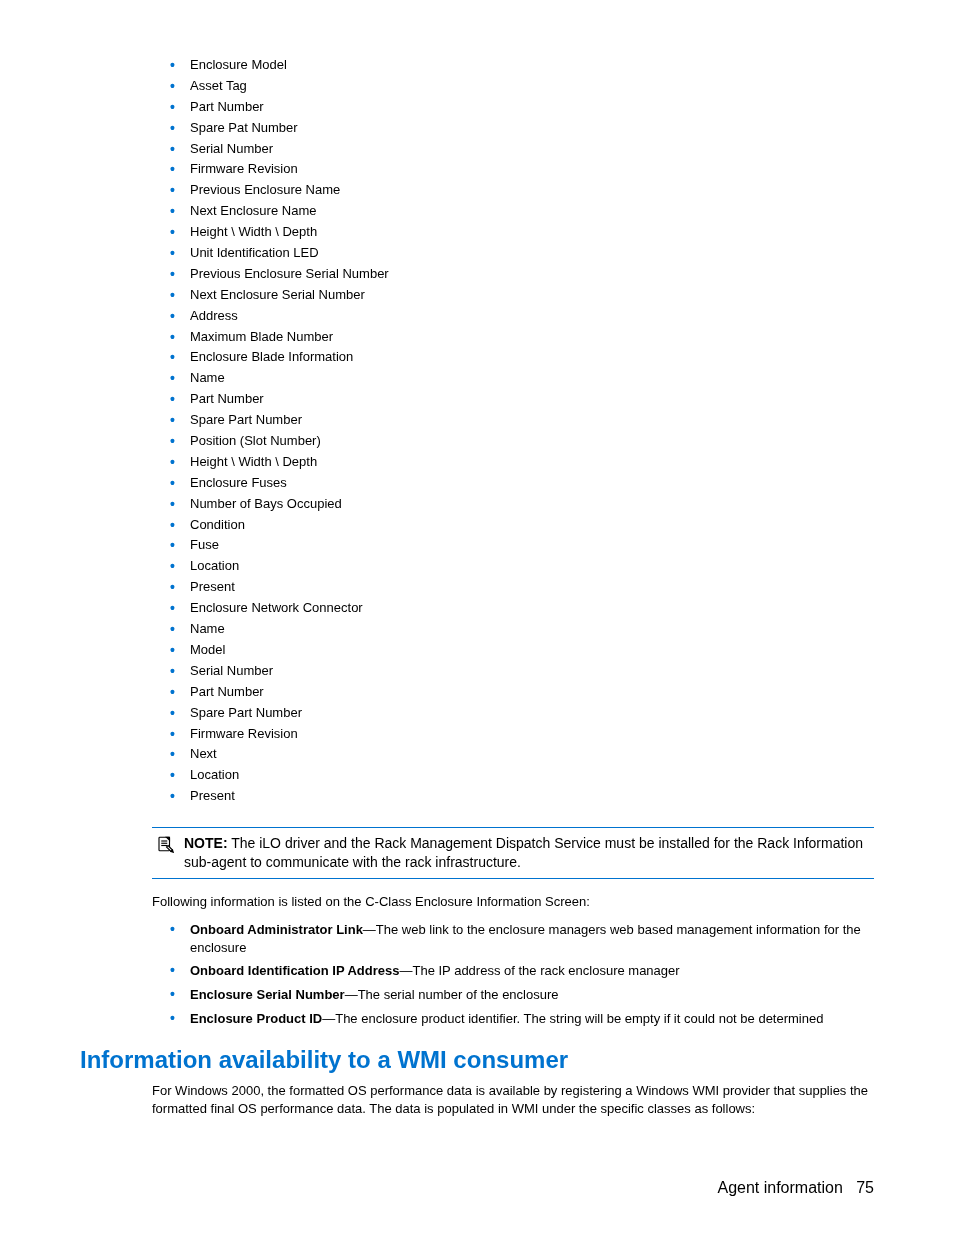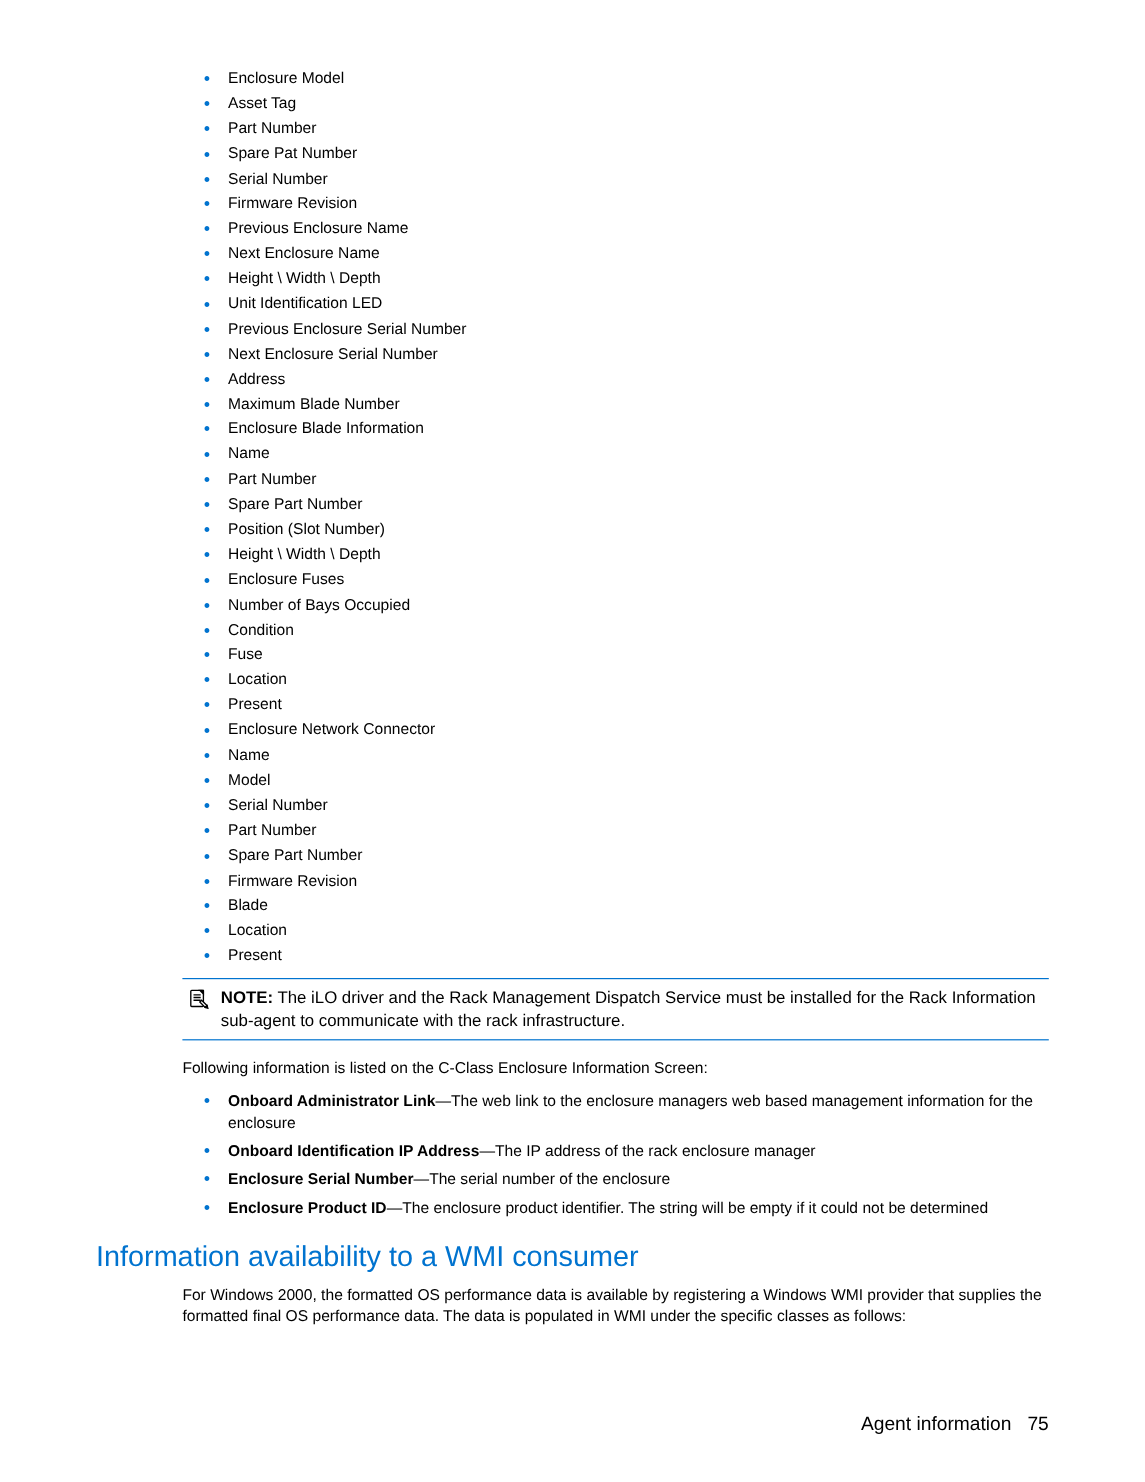--- a/index.html
+++ b/index.html
@@ -13,21 +13,21 @@
     position: relative;
     overflow: hidden;
   }
   .page {
     box-sizing: border-box;
     padding: 55px 80px 40px 80px;
     height: 100%;
     position: relative;
   }
   ul.main-list {
-    margin: 0 0 8px 0;
+    margin: 0 0 20px 0;
     padding-left: 90px;
     list-style: none;
   }
   ul.main-list li {
     position: relative;
     font-size: 13px;
     line-height: 1.3;
     padding: 2px 0 2px 20px;
   }
   ul.main-list li::before {
@@ -77,21 +77,21 @@
     position: absolute;
     left: 0;
     top: 2px;
     color: #0073cf;
     font-size: 14px;
     font-weight: bold;
   }
   .def-term { font-weight: bold; }
   h2.section-heading {
     font-size: 24px;
-    font-weight: normal;
+    font-weight: bold;
     color: #0073cf;
     margin: 16px 0 8px 0;
     font-family: "Futura", "Trebuchet MS", Arial, sans-serif;
   }
   .body-para {
     margin: 0 0 0 72px;
     font-size: 13px;
     line-height: 1.4;
   }
   .footer {
@@ -133,21 +133,21 @@
       <li>Fuse</li>
       <li>Location</li>
       <li>Present</li>
       <li>Enclosure Network Connector</li>
       <li>Name</li>
       <li>Model</li>
       <li>Serial Number</li>
       <li>Part Number</li>
       <li>Spare Part Number</li>
       <li>Firmware Revision</li>
-      <li>Blade</li>
+      <li>Next</li>
       <li>Location</li>
       <li>Present</li>
     </ul>
 
   <div class="note-box">
     <div class="note-icon">
       <svg viewBox="0 0 24 24" fill="none" stroke="#000" stroke-width="1.5">
         <rect x="4" y="3" width="14" height="18" rx="1" fill="#fff"></rect>
         <path d="M14 3 L18 7 L18 3 Z" fill="#000"></path>
         <line x1="7" y1="8" x2="15" y2="8"></line>

